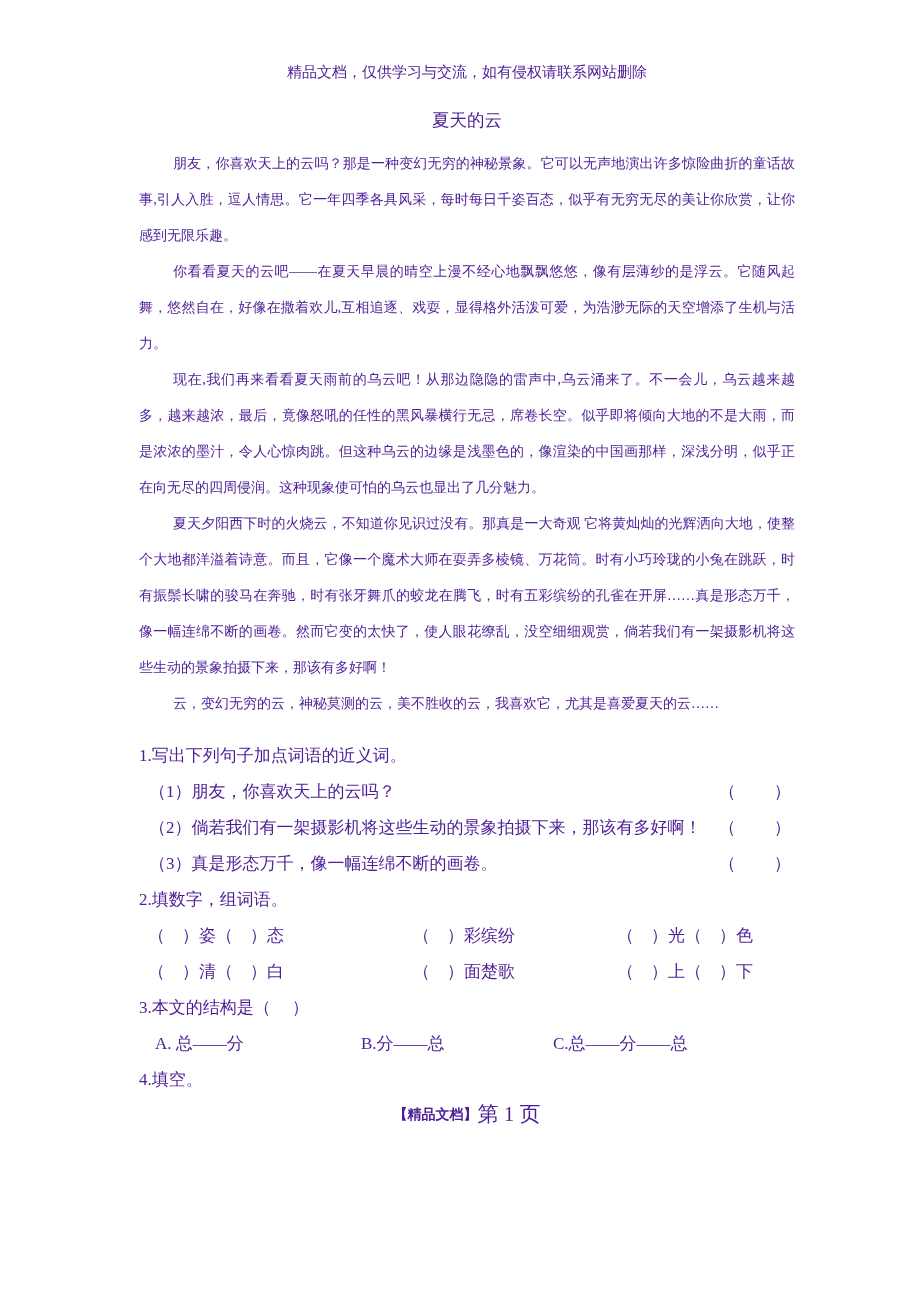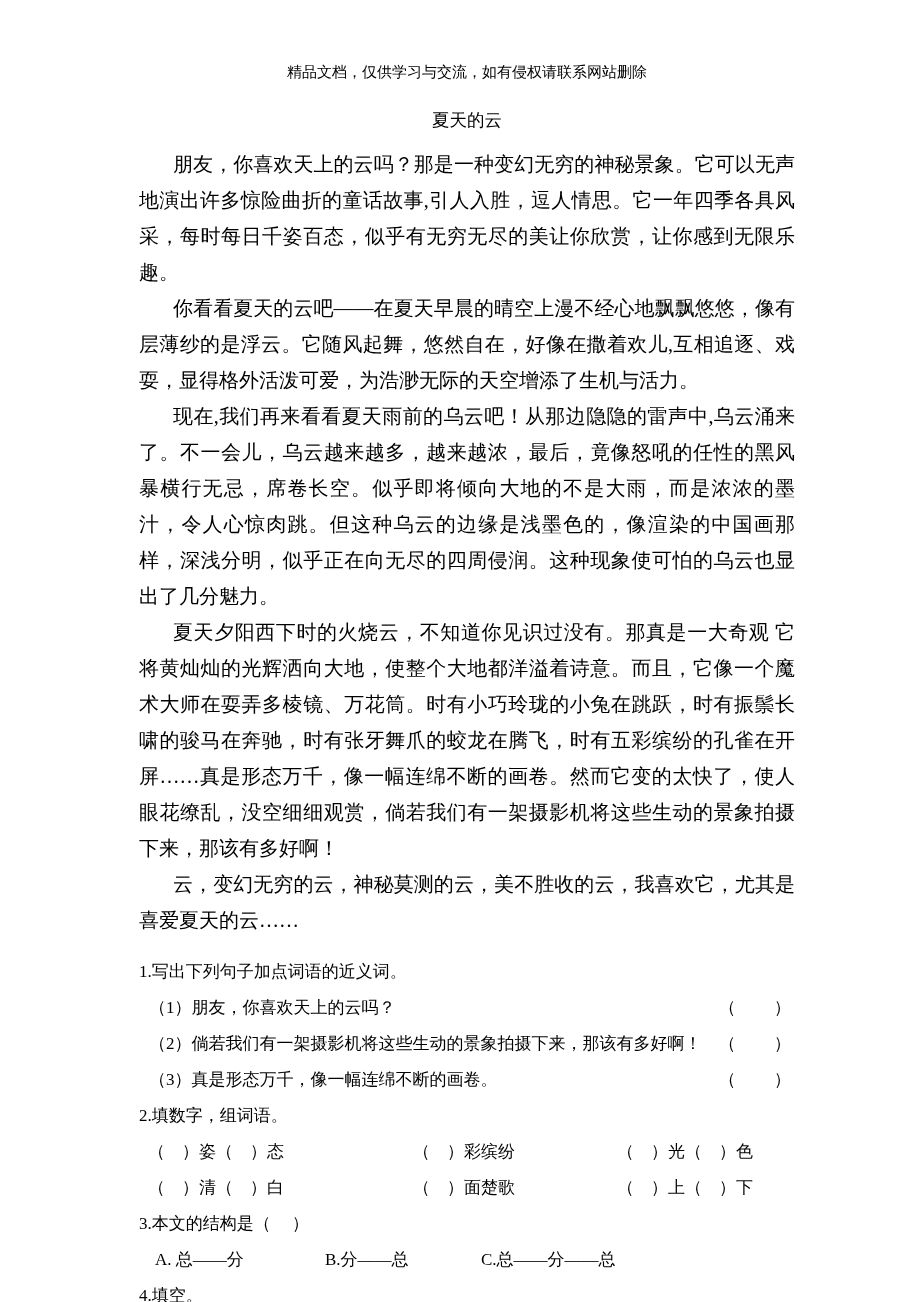--- a/index.html
+++ b/index.html
@@ -4,40 +4,40 @@
 <style>
   html, body { margin: 0; padding: 0; background: #ffffff; }
   .page {
     position: relative;
     width: 920px;
     height: 1302px;
     background: #ffffff;
     box-sizing: border-box;
     padding: 62px 125px 0 139px;
     font-family: "Liberation Serif", "DejaVu Serif", serif;
-    color: #000000;
+    color: #4c1d95;
     overflow: hidden;
   }
   .doc-header {
     text-align: center;
     font-size: 15px;
     line-height: 20px;
     white-space: nowrap;
   }
   .doc-title {
     margin: 28px 0 16px 0;
     text-align: center;
     font-size: 17.5px;
     font-weight: normal;
     line-height: 20px;
   }
   .doc-body { margin-top: 8px; }
   .doc-body p {
     margin: 0;
-    font-size: 20px;
+    font-size: 14px;
     line-height: 36px;
     text-align: justify;
     text-indent: 34px;
   }
   .questions {
     margin-top: 16px;
     font-size: 17px;
     line-height: 36px;
   }
   .q-prompt { }
@@ -48,21 +48,21 @@
   }
   .q-row .q-blank {
     margin-left: auto;
     margin-right: 4px;
     white-space: pre;
   }
   .q2-row { display: flex; }
   .q2-row .c1 { width: 274px; padding-left: 9px; box-sizing: border-box; }
   .q2-row .c2 { width: 204px; }
   .q2-row .c3 { flex: 1; }
-  .q3-options { display: flex; padding-left: 16px; }
+  .q3-options { display: flex; padding-left: 16px; gap: 36px; }
   .q3-options .o1 { width: 170px; }
   .q3-options .o2 { width: 156px; }
   .q3-options .o3 { flex: 1; }
   .doc-footer {
     margin-top: 2px;
     text-align: center;
     white-space: nowrap;
   }
   .footer-badge {
     font-size: 14px;

